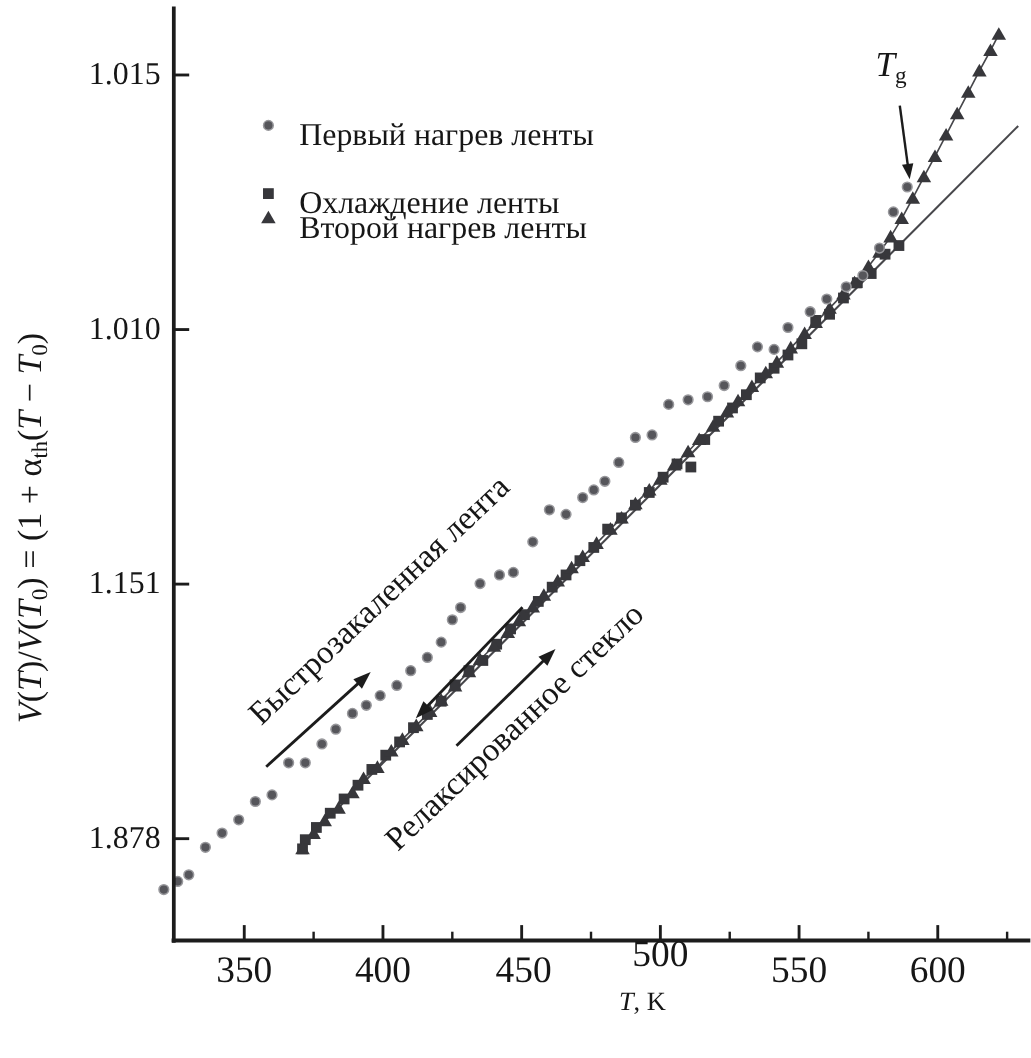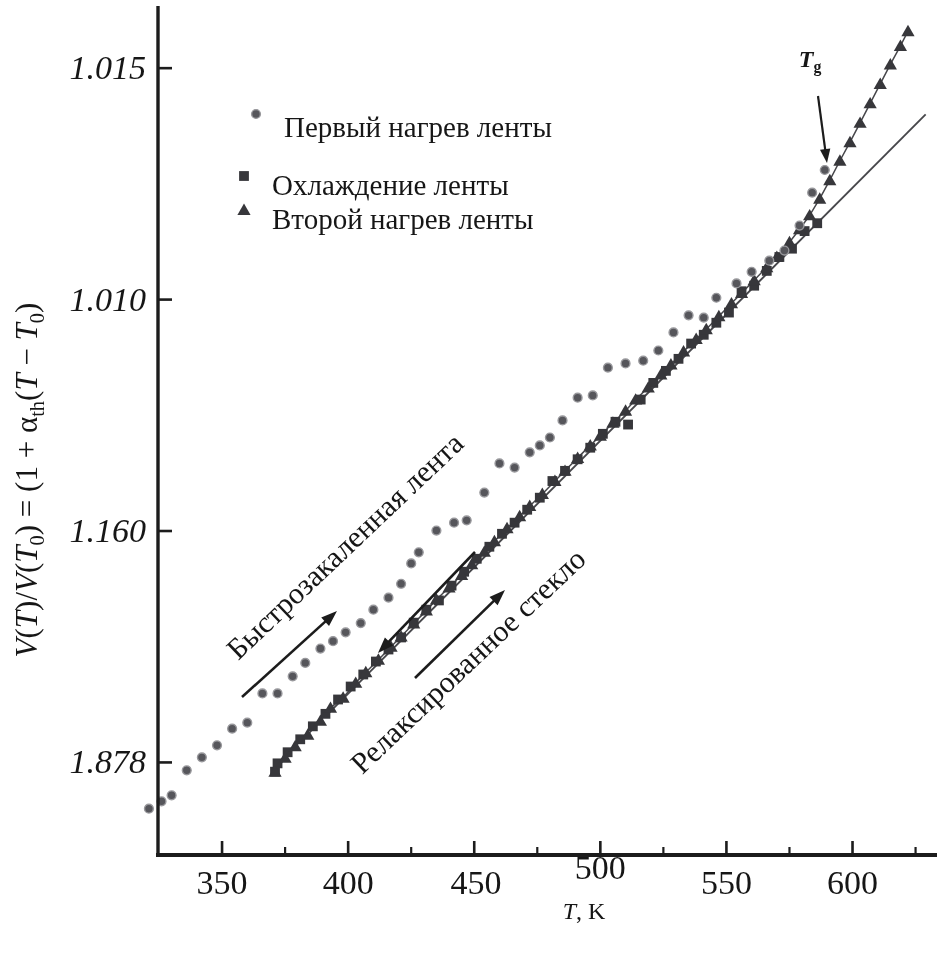--- a/index.html
+++ b/index.html
@@ -5,26 +5,26 @@
   html,body { margin:0; padding:0; background:#ffffff; }
   .fig {
     position:relative; width:937px; height:962px; background:#ffffff;
     font-family:"Liberation Serif","DejaVu Serif",serif; color:#161616;
     overflow:hidden; user-select:none;
   }
   .fig svg { position:absolute; left:0; top:0; }
   .lbl { position:absolute; white-space:nowrap; color:#161616; }
   .it  { font-style:italic; }
   .sb  { font-size:0.66em; vertical-align:-0.30em; }
-  .ytick { font-size:34px; transform:translate(-100%,-50%);font-style:italic; }
+  .ytick { font-size:29px; transform:translate(-100%,-50%); }
   .xtick { font-size:34px; transform:translateX(-50%); }
   .yaxis-title { font-size:31px; transform:translate(-50%,-50%) rotate(-90deg); }
   .xaxis-title { font-size:24px; transform:translateX(-50%);margin-left:39px; }
   .rot-note { font-size:30px; transform:translate(-50%,-50%) rotate(-43.5deg); }
-  .tg-label { font-size:24px; transform:translate(-50%,-50%);font-weight:bold; }
+  .tg-label { font-size:32px; transform:translate(-50%,-50%); }
   .legend-row { position:absolute; height:42px; display:flex; align-items:center; }
   .legend-marker { width:30px; display:flex; justify-content:center; align-items:center; }
   .legend-text { font-size:29px; margin-left:10px; white-space:nowrap; }
 </style>
 </head>
 <body>
 
 <div class="fig">
   <svg id="plot-svg" width="937" height="962" viewBox="0 0 937 962">
     <g id="g-fit-lines">
@@ -215,53 +215,53 @@
         <line x1="475" y1="552" x2="384.09558805848" y2="646.6530474855002" stroke="#1c1c1c" stroke-width="2.6"></line>
         <polygon points="378,653 384.8996686763161,637.4425396623658 393.26610608179317,645.4776330121804" fill="#1c1c1c"></polygon>
         <line x1="415" y1="678" x2="498.7079413126851" y2="596.1522351609301" stroke="#1c1c1c" stroke-width="2.6"></line>
         <polygon points="505,590 497.61477556094957,605.3329207910577 489.5050110306326,597.0388434305063" fill="#1c1c1c"></polygon>
         <line x1="818" y1="96" x2="825.9748789899045" y2="155.36854359151147" stroke="#1c1c1c" stroke-width="2.2"></line>
         <polygon points="827,163 819.9824327966912,149.81691422515027 830.2898544393252,148.4323351985278" fill="#1c1c1c"></polygon>
       </g>
   </svg>
   <div id="text-layer">
       <div class="lbl ytick" style="left: 146px; top: 762.432px;">1.878</div>
-      <div class="lbl ytick" style="left: 146px; top: 531.011px;">1.160</div>
+      <div class="lbl ytick" style="left: 146px; top: 531.011px;">1.151</div>
       <div class="lbl ytick" style="left: 146px; top: 299.59px;">1.010</div>
       <div class="lbl ytick" style="left: 146px; top: 68.1694px;">1.015</div>
       <div class="lbl xtick" style="left: 222.055px; top: 864px;">350</div>
       <div class="lbl xtick" style="left: 348.148px; top: 864px;">400</div>
       <div class="lbl xtick" style="left: 476px; top: 864px;">450</div>
       <div class="lbl xtick" style="left: 600.333px; top: 849px;">500</div>
       <div class="lbl xtick" style="left: 726.425px; top: 864px;">550</div>
       <div class="lbl xtick" style="left: 852.518px; top: 864px;">600</div>
       <div class="lbl yaxis-title" style="left: 29px; top: 480px;"><span class="it">V</span><span>(</span><span class="it">T</span><span>)/</span><span class="it">V</span><span>(</span><span class="it">T</span><span class="sb">0</span><span>) = (1 + </span><span>α</span><span class="sb">th</span><span>(</span><span class="it">T</span><span> − </span><span class="it">T</span><span class="sb">0</span><span>)</span></div>
       <div class="lbl xaxis-title" style="left: 545px; top: 898px;"><span class="it">T</span><span>, K</span></div>
       <div class="lbl tg-label" style="left: 810px; top: 61px;"><span class="it">T</span><span class="sb">g</span></div>
       <div class="lbl rot-note" style="left: 345px; top: 546px; transform: translate(-50%, -50%) rotate(-43.5deg);">Быстрозакаленная лента</div>
       <div class="lbl rot-note" style="left: 468px; top: 661px; transform: translate(-50%, -50%) rotate(-43.5deg);">Релаксированное стекло</div>
     </div>
   <div id="legend">
-      <div class="legend-row" style="left: 244px; top: 102px; align-items: flex-end;">
+      <div class="legend-row" style="left: 232px; top: 102px;">
         <div class="legend-marker">
           <svg width="24" height="24">
             <circle cx="12" cy="12" r="4.4" fill="#56565b" stroke="#98989c" stroke-width="1.4"></circle>
           </svg>
         </div>
         <div class="legend-text">Первый нагрев ленты</div>
       </div>
       <div class="legend-row" style="left: 232px; top: 144px; margin-top: 20px;">
         <div class="legend-marker">
           <svg width="24" height="24">
             <rect x="7.1" y="7.1" width="9.8" height="9.8" fill="#37373b"></rect>
           </svg>
         </div>
         <div class="legend-text">Охлаждение ленты</div>
       </div>
-      <div class="legend-row" style="left: 232px; top: 198px; align-items: center;">
+      <div class="legend-row" style="left: 232px; top: 186px; align-items: center;">
         <div class="legend-marker">
           <svg width="24" height="24">
             <polygon points="12,5.6 5.4,17 18.6,17" fill="#37373b"></polygon>
           </svg>
         </div>
         <div class="legend-text">Второй нагрев ленты</div>
       </div>
     </div>
 </div>
 

